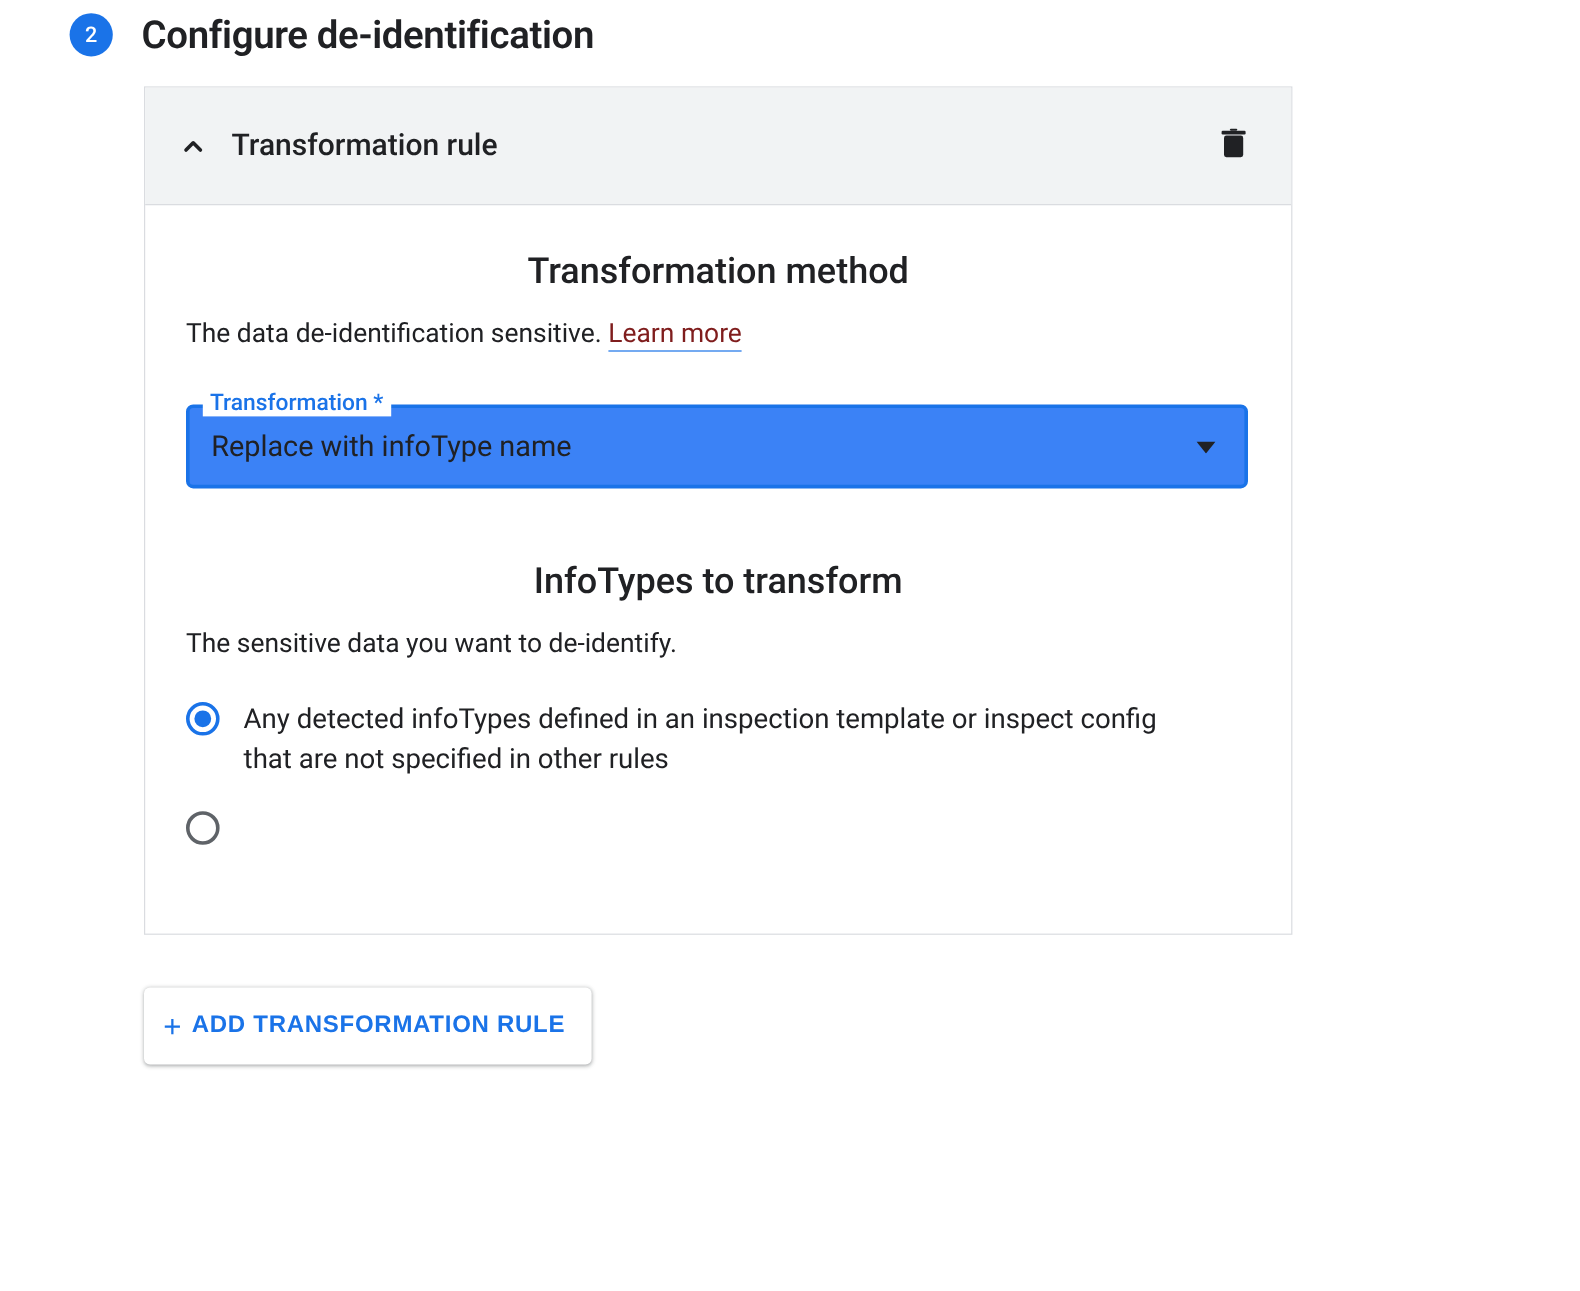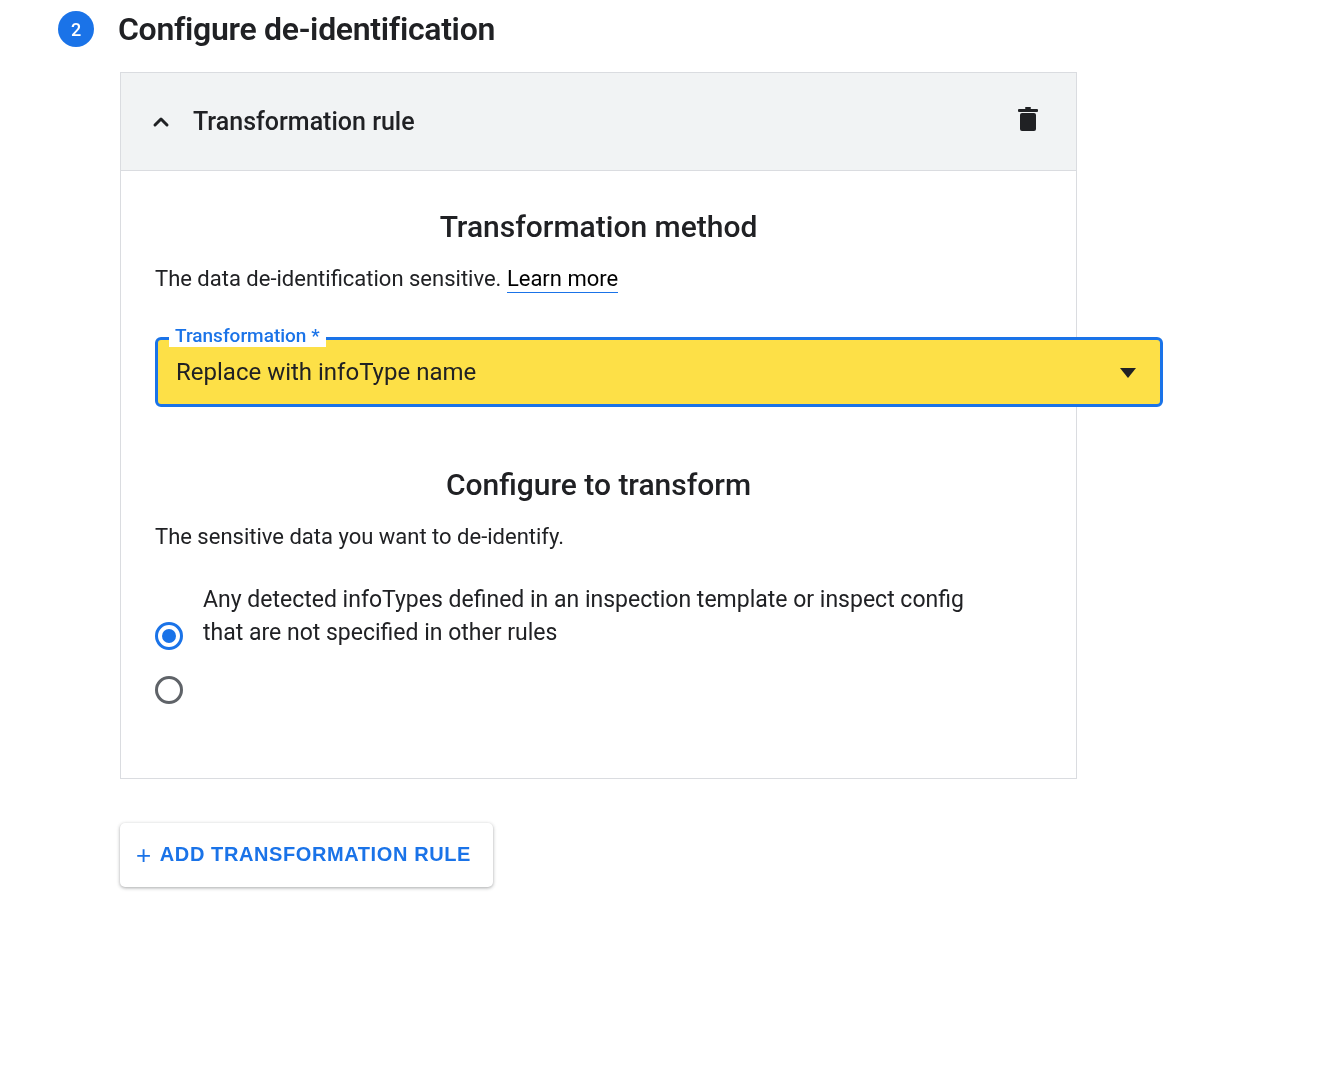--- a/index.html
+++ b/index.html
@@ -81,59 +81,59 @@
     font-weight: 500;
     margin: 0 0 22px 0;
     text-align: center;
   }
   .desc {
     font-size: 22px;
     color: #202124;
     margin: 0 0 0 0;
   }
   .learn-link {
-    color: #000000;
+    color: #7f1d1d;
     text-decoration: none;
     border-bottom: 1px solid #1a73e8;
     padding-bottom: 1px;
   }
   .select-wrap {
     position: relative;
     margin-top: 46px;
-    width: 1008px;
+    width: 885px;
   }
   .select-box {
     border: 3px solid #1a73e8;
     border-radius: 6px;
     height: 70px;
     display: flex;
     align-items: center;
     padding: 0 24px 0 18px;
     cursor: pointer;
-    background: #fde047;
+    background: #3b82f6;
   }
   .select-legend {
     position: absolute;
     top: -13px;
     left: 14px;
     background: #fff;
     padding: 0 6px;
     color: #1a73e8;
     font-size: 19px;
     font-weight: 500;
   }
   .select-value {
     font-size: 24px;
     flex: 1;
   }
   .section2 { margin-top: 60px; }
   .radio-group { margin-top: 34px; }
   .radio-row {
     display: flex;
-    align-items: flex-end;
+    align-items: flex-start;
     gap: 20px;
     margin-bottom: 24px;
   }
   .radio-outer {
     width: 28px;
     height: 28px;
     border-radius: 50%;
     border: 3px solid #5f6368;
     flex: none;
     margin-top: 2px;
@@ -225,21 +225,21 @@
           <span class="select-value">Replace with infoType name</span>
           <span>
             <svg width="16" height="10" viewBox="0 0 16 10" fill="#202124">
                 <path d="M0 0 L16 0 L8 10 Z"></path>
               </svg>
           </span>
         </div>
       </div>
 
       <div class="section2">
-        <h2 class="h2">Configure to transform</h2>
+        <h2 class="h2">InfoTypes to transform</h2>
         <p class="desc">The sensitive data you want to de-identify.</p>
 
         <div class="radio-group">
           <div class="radio-row">
             <div class="radio-outer checked">
               <div class="radio-inner"></div>
             </div>
             <div class="radio-label">Any detected infoTypes defined in an inspection template or inspect config that are not specified in other rules</div>
           </div>
           <div class="radio-row">

